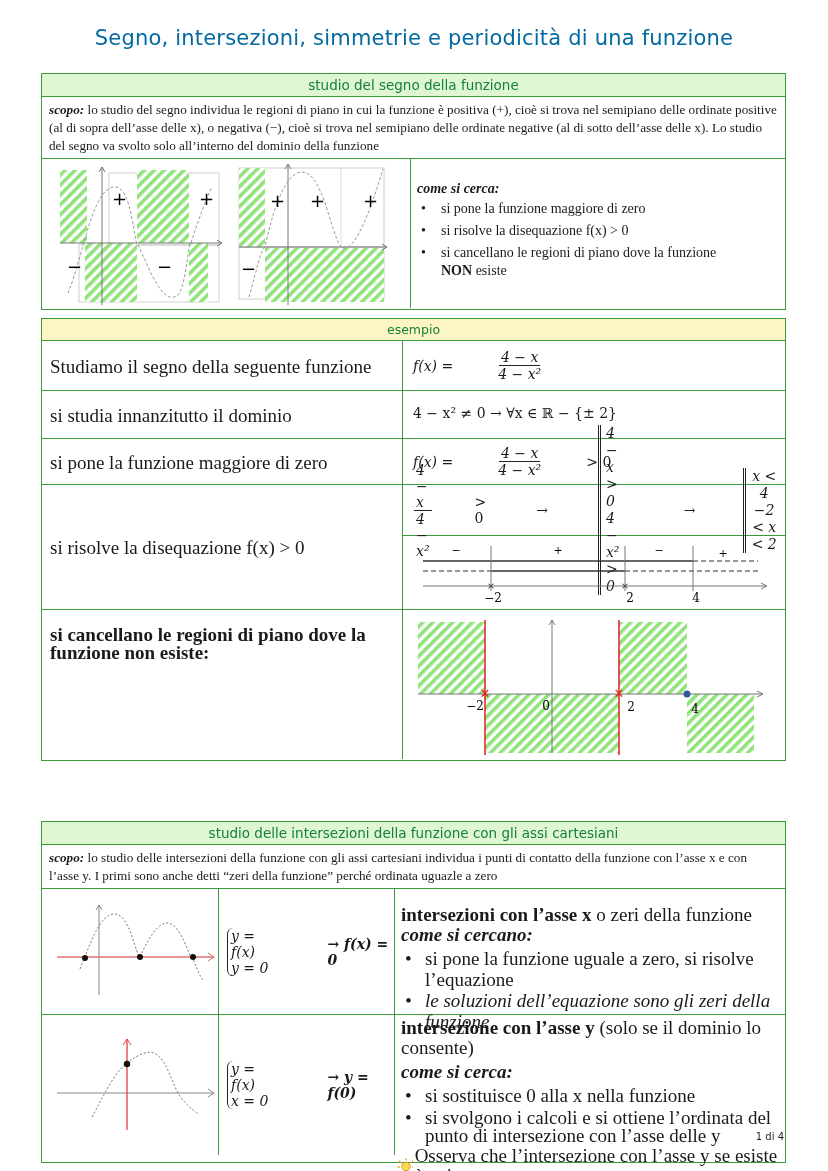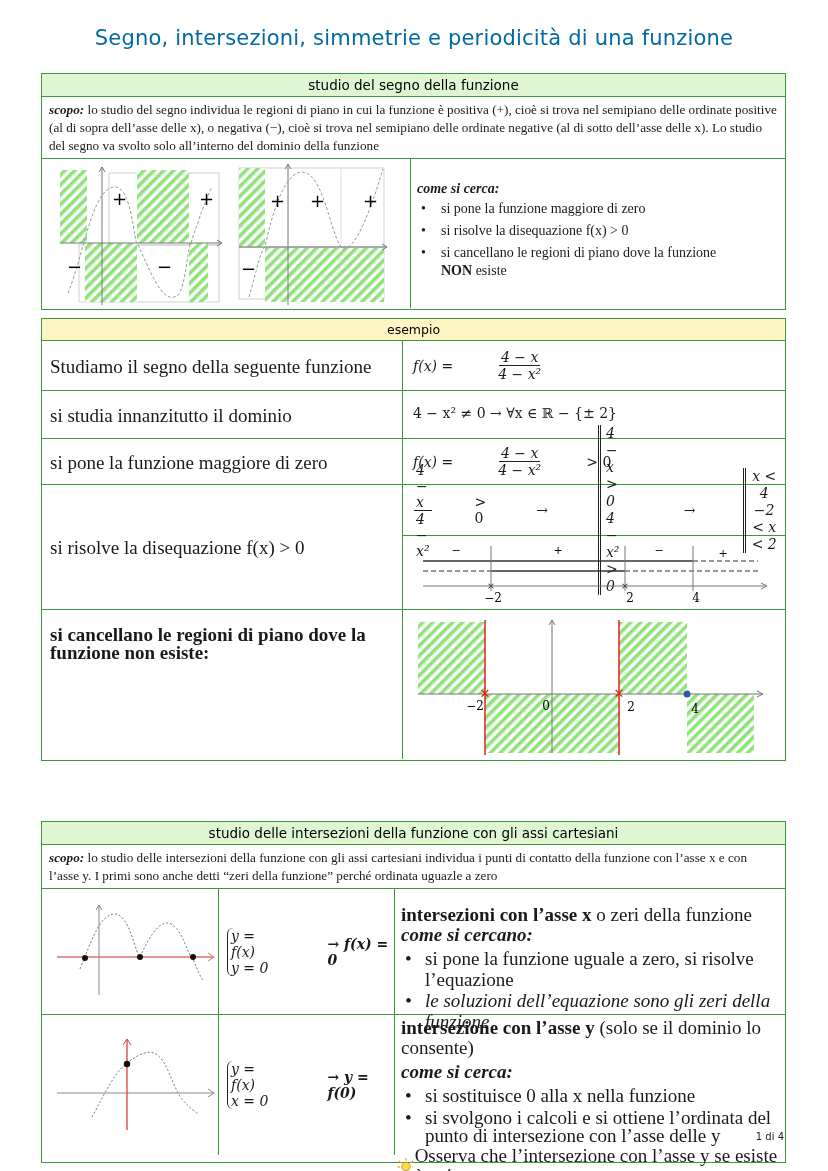--- a/index.html
+++ b/index.html
@@ -5,21 +5,21 @@
   * { box-sizing: border-box; margin: 0; padding: 0; }
   html, body { width: 828px; height: 1171px; background: #ffffff; overflow: hidden; }
   body { position: relative; font-family: "DejaVu Serif", "Liberation Serif", serif; color: #1a1a1a; }
   .title {
     position: absolute; left: 0; top: 26px; width: 828px; text-align: center;
     font-family: "DejaVu Sans", sans-serif; font-size: 21px; color: #0369a1; letter-spacing: 0.2px;
   }
   .box { position: absolute; left: 41px; width: 745px; border: 1.5px solid #3a9a3a; }
   .hdr {
     height: 23px; background: #dff6d3; border-bottom: 1.5px solid #3a9a3a;
-    text-align: center; font-family: "DejaVu Sans", sans-serif; font-size: 13.5px; line-height: 22px; color: #000000;
+    text-align: center; font-family: "DejaVu Sans", sans-serif; font-size: 13.5px; line-height: 22px; color: #15803d;
   }
   .hdr.yellow { background: #fdf6c4; height: 22px; line-height: 21px; font-size: 12.5px; }
   .scopo { padding: 4px 7px 3px 7px; font-size: 13.2px; line-height: 18px; font-family: "Liberation Serif", serif; }
   .scopo .lab { font-style: italic; font-weight: bold; }
   .row { display: flex; border-top: 1.5px solid #3a9a3a; }
   .cell { position: relative; }
   .vb { border-left: 1.5px solid #3a9a3a; }
   .ser { font-family: "Liberation Serif", serif; font-size: 19px; }
   .it { font-style: italic; }
   .bul { list-style: none; }

